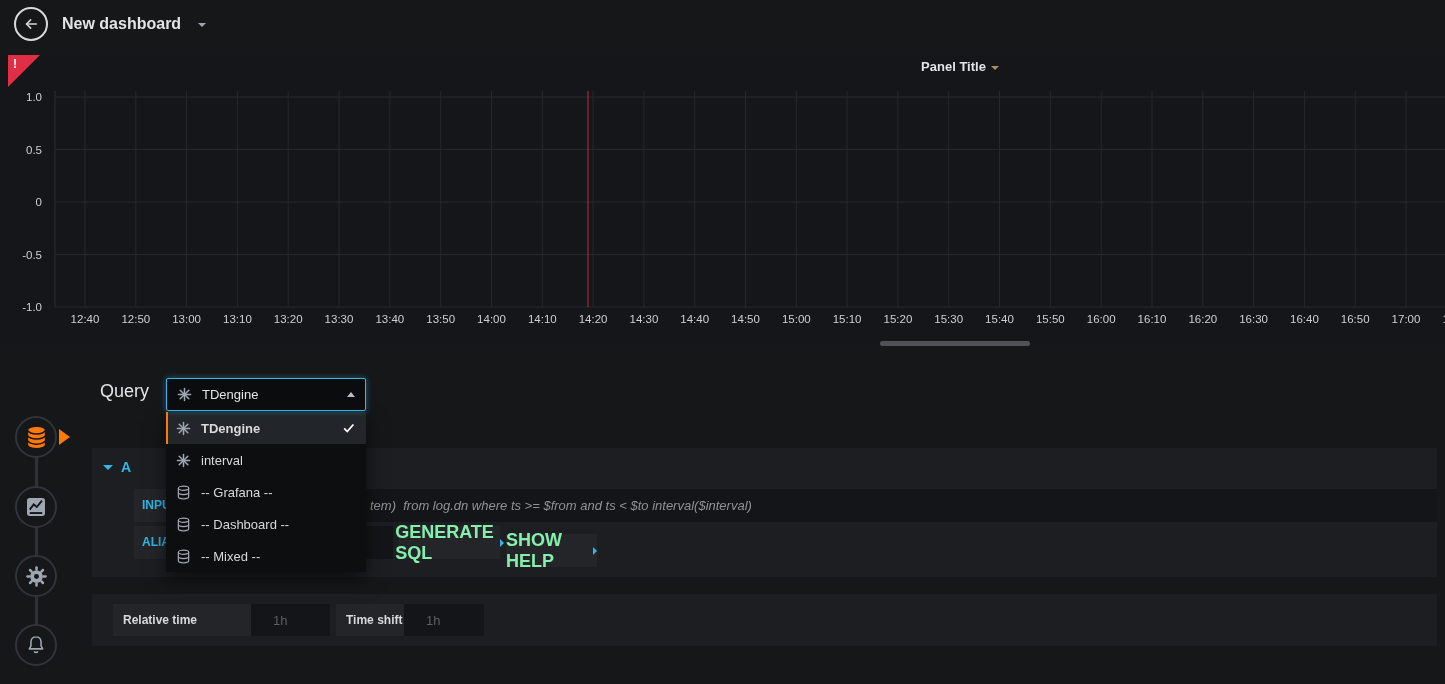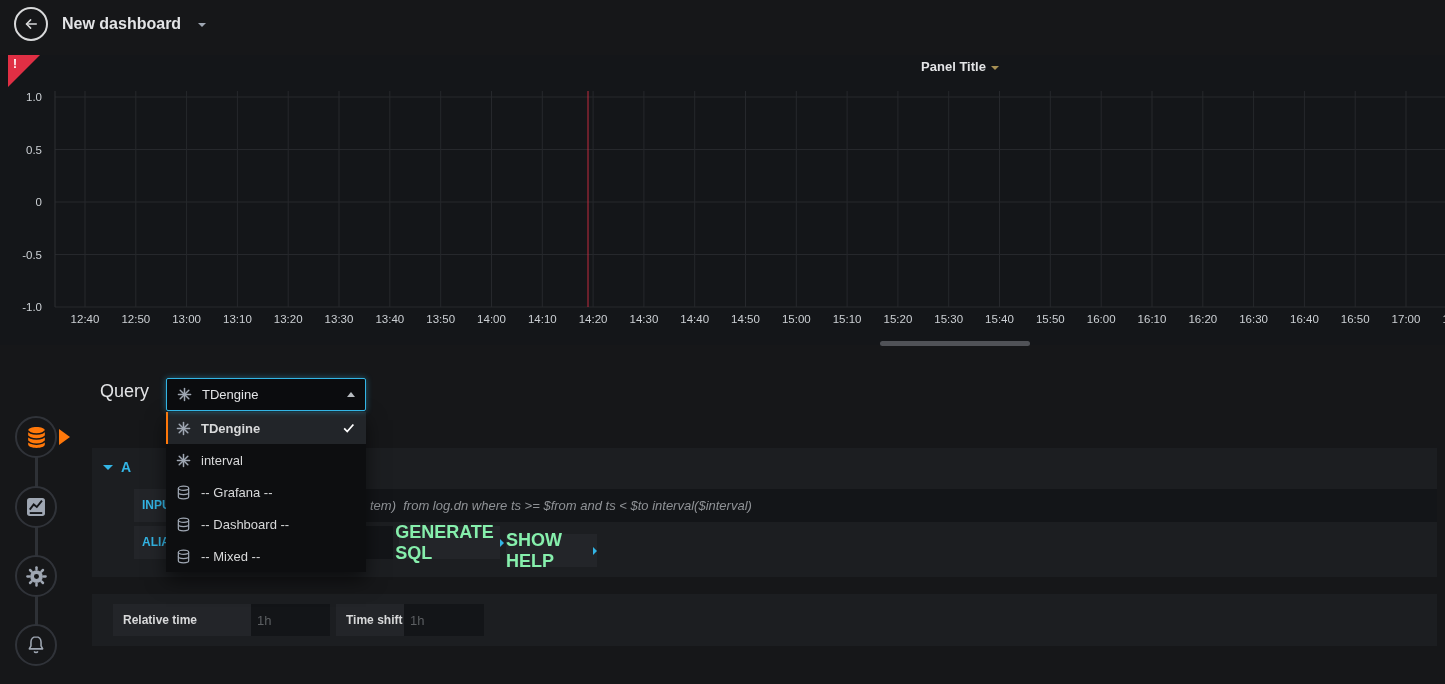--- a/index.html
+++ b/index.html
@@ -69,21 +69,21 @@
   #show-help-btn{left:414px;top:86px;width:91px;}
   .btn-caret{margin-left:6px;width:0;height:0;border-top:4px solid transparent;border-bottom:4px solid transparent;
     border-left:4.5px solid #33b5e5;}
 
   .options-block{position:absolute;left:92px;top:594px;width:1345px;height:52px;background:#1c1e21;}
   .opt-label{position:absolute;height:32px;line-height:32px;background:#232529;color:#d8d9da;font-size:12px;font-weight:bold;
     padding:0 10px;box-sizing:border-box;white-space:nowrap;}
   #relative-time-label{left:21px;top:10px;width:138px;}
   #time-shift-label{left:244px;top:10px;width:68px;}
   .opt-input{position:absolute;height:32px;background:#131518;border:none;outline:none;color:#d8d9da;font-size:13px;
-    padding:0 6px;box-sizing:border-box;font-family:inherit;top:10px;}
+    padding:0 22px;box-sizing:border-box;font-family:inherit;top:10px;}
   #relative-time-input{left:159px;width:79px;}
   #time-shift-input{left:312px;width:80px;}
   input::placeholder{color:#5c5f62;opacity:1;}
 </style>
 </head>
 <body>
 
 <div id="page">
 
   <div class="topnav">

